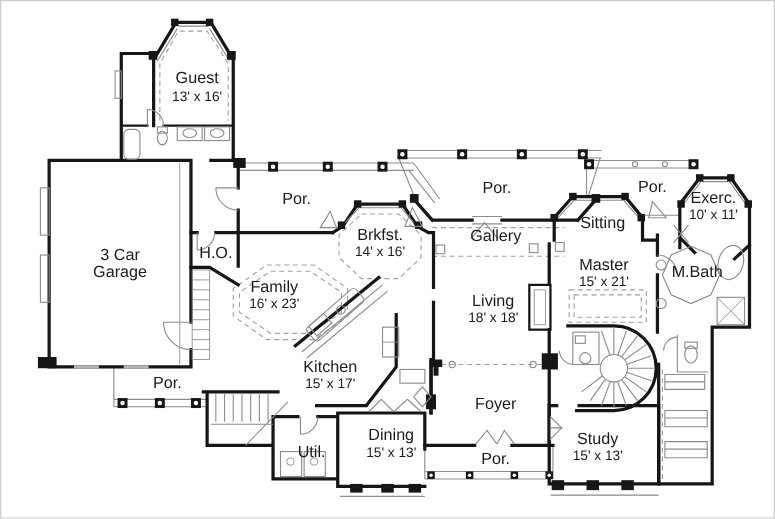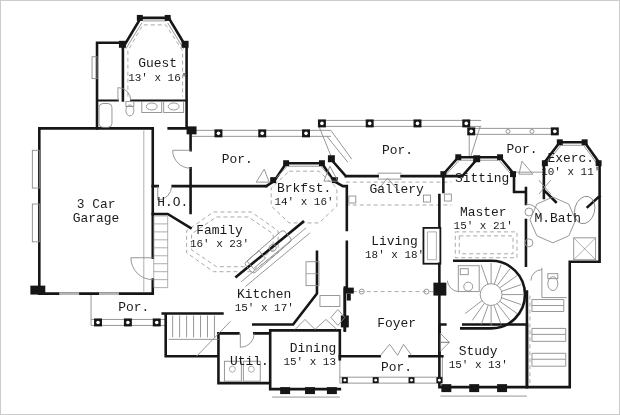--- a/index.html
+++ b/index.html
@@ -1,20 +1,20 @@
 <!DOCTYPE html>
 <html><head>
 <meta charset="utf-8">
 <style>
   html,body{margin:0;padding:0;background:#fff;}
   #canvas{
     position:relative;width:618px;height:413px;
     border:1px solid var(--border,#ccc);
     background:var(--background,#fff);
-    font-family:Liberation Mono, monospace;
+    font-family:Liberation Sans, sans-serif;
     overflow:hidden;
   }
   svg{display:block}
   .w{stroke:var(--wall,#161616);stroke-width:2.6;fill:none;stroke-linecap:square;}
   .w2{stroke:var(--wall,#161616);stroke-width:1.8;fill:none;stroke-linecap:square;}
   .t{stroke:var(--detail,#8c8c8c);stroke-width:0.9;fill:none;}
   .tt{stroke:var(--detail,#8c8c8c);stroke-width:0.7;fill:none;}
   .gd{stroke:var(--light,#b5b5b5);stroke-width:2.6;fill:none;}
   .d{stroke:var(--dashedline,#a0a0a0);stroke-width:0.9;fill:none;stroke-dasharray:4 3;}
   .blk{fill:var(--wall,#161616);stroke:none;}

